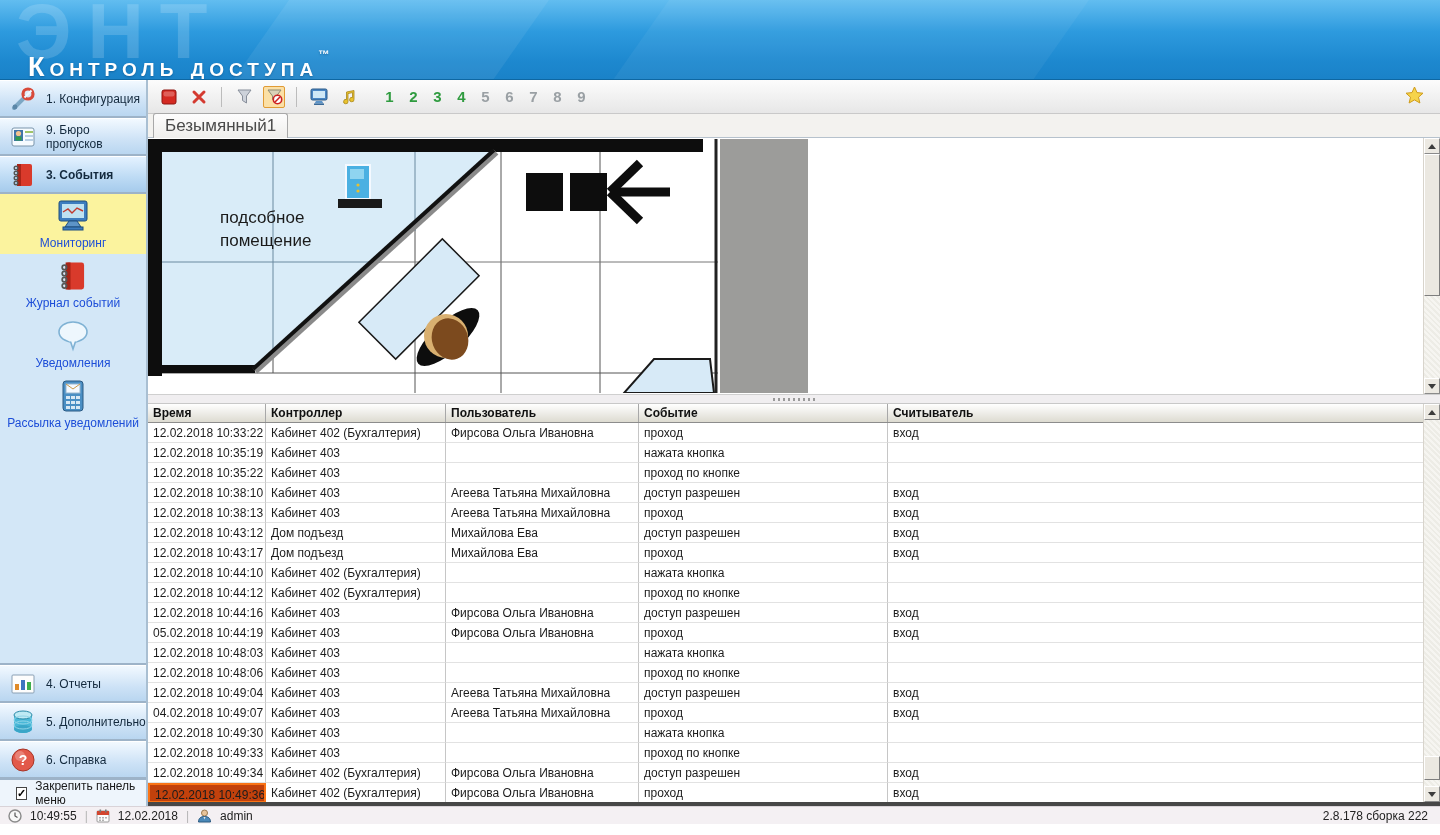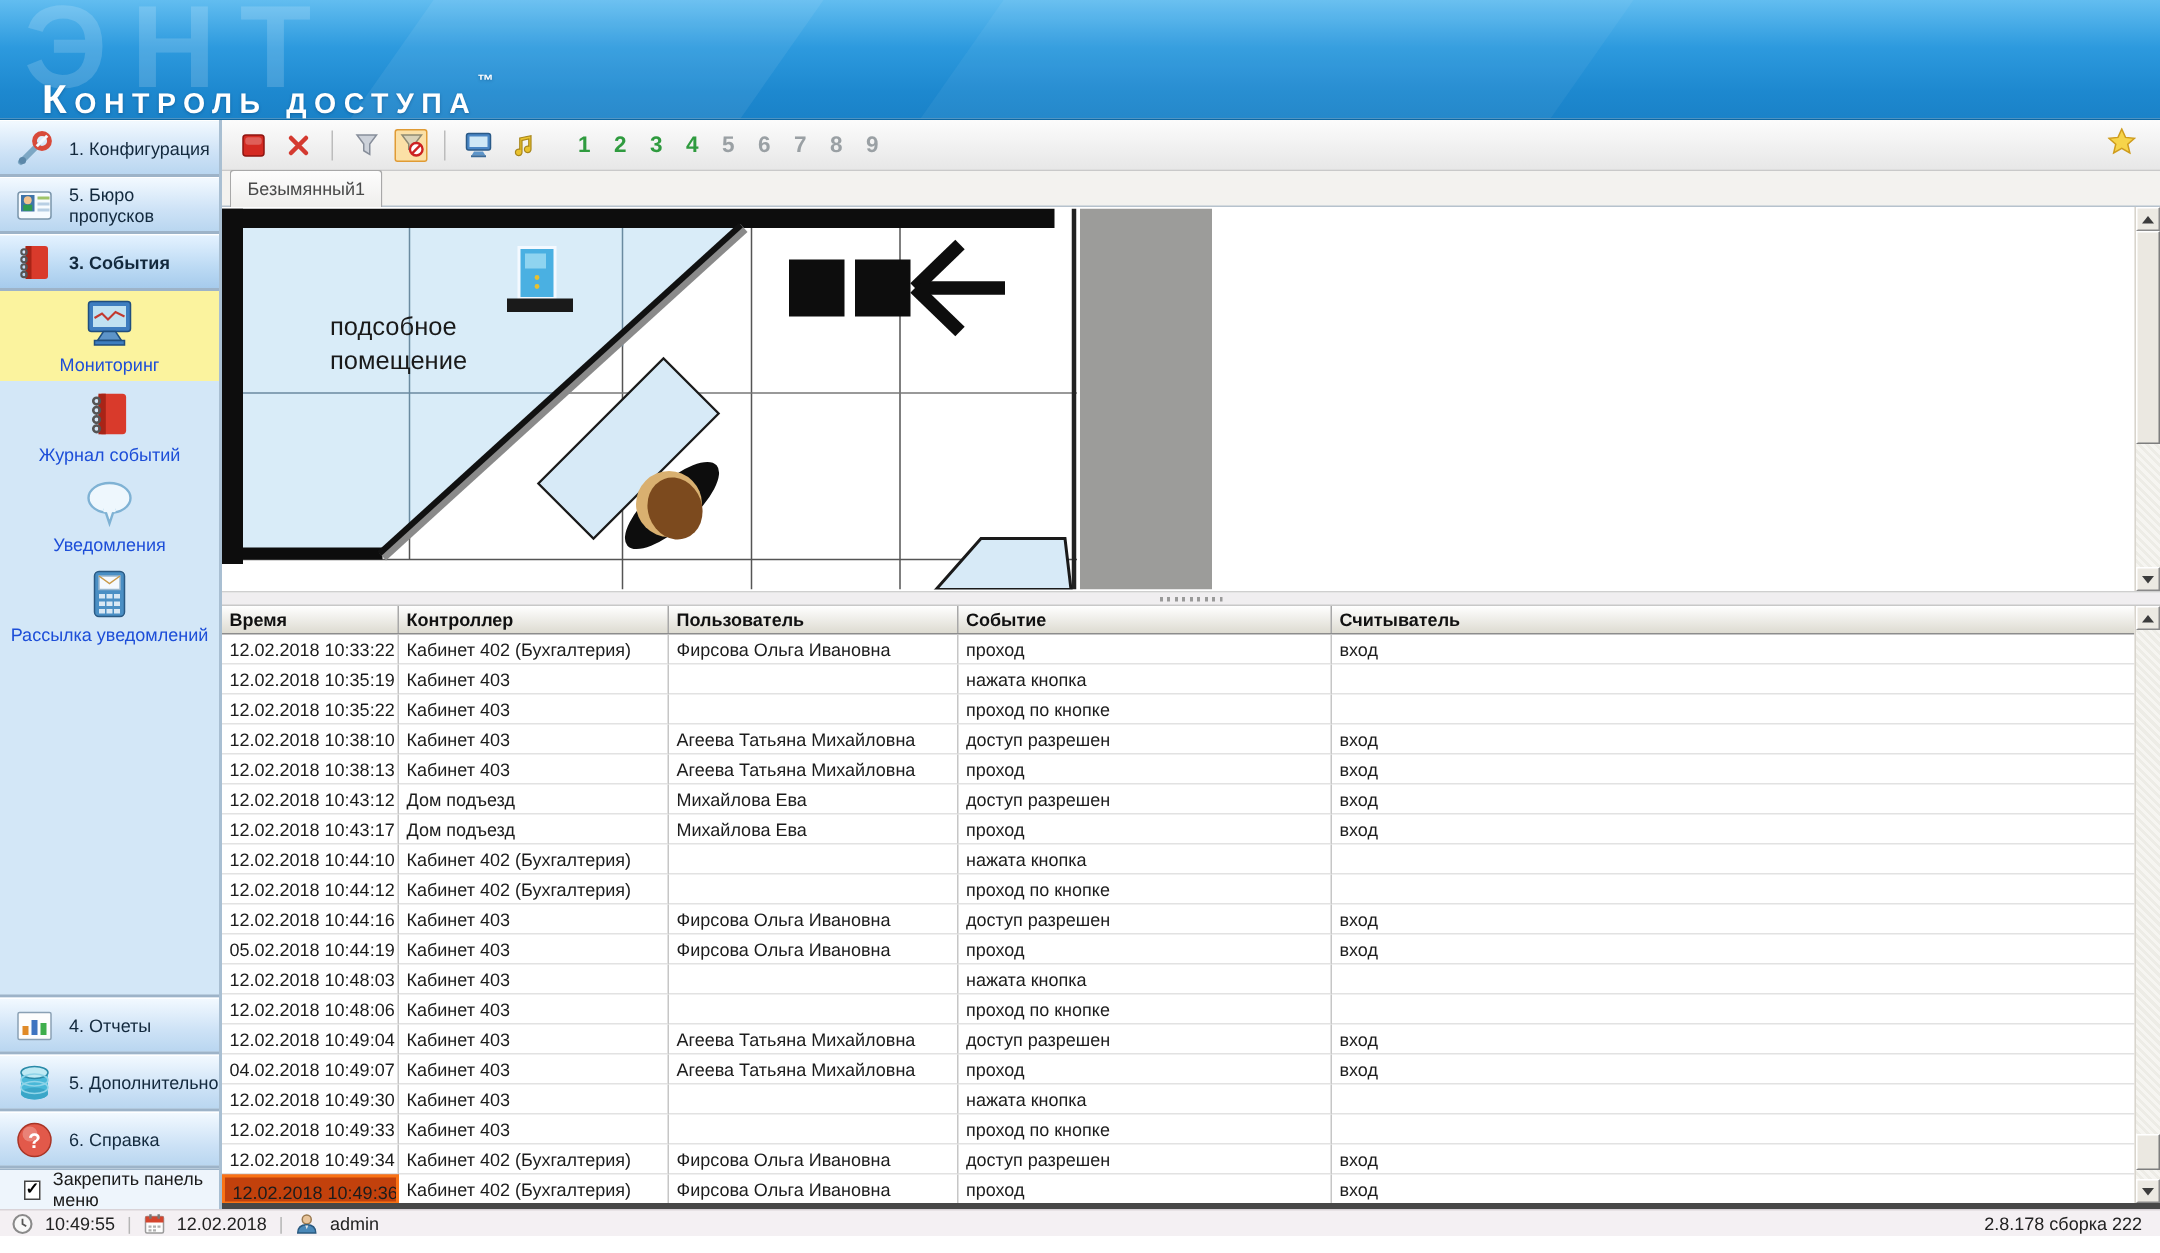--- a/index.html
+++ b/index.html
@@ -51,21 +51,21 @@
   .tb-btn.toggled { background:#fbe0a6; border:1px solid #e09b35; border-radius:2px; }
   .tb-sep { width:1px; height:20px; background:#bcbcbc; margin:0 3px; }
   .tb-nums { display:flex; gap:13px; margin-left:16px; }
   .tb-num { font-size:15px; font-weight:700; color:#9aA0a4; width:11px; text-align:center; cursor:pointer; }
   .tb-num.active { color:#2f9b3f; }
   .tb-star { margin-left:auto; margin-right:6px; cursor:pointer; }
 
   
   .tabbar { height:24px; background:#f3f2ef; border-bottom:1px solid #b6c2cd; display:flex;
     align-items:flex-end; padding-left:5px; }
-  .tab { height:22px; padding:12px 11px; display:flex; align-items:center; font-size:12px; color:#4a4a4a;
+  .tab { height:22px; padding:12px 11px; display:flex; align-items:center; font-size:17px; color:#4a4a4a;
     background:linear-gradient(180deg,#fdfdfd,#efeeec); border:1px solid #a8a8a8; border-bottom:none;
     border-radius:3px 3px 0 0; position:relative; top:1px; cursor:pointer; }
 
   
   .map-panel { height:257px; background:#fff; position:relative; border-bottom:1px solid #cfcfcf; }
   .floor-plan { position:absolute; left:0; top:1px; }
   .v-scroll { position:absolute; right:0; top:0; bottom:0; width:17px; background:#f3f2ed;
     border-left:1px solid #d8d4cc; display:flex; flex-direction:column; }
   .sb-btn { height:16px; background:#ece9e2; border:1px solid; border-color:#fff #8a8a8a #8a8a8a #fff;
     display:flex; align-items:center; justify-content:center; cursor:pointer; }
@@ -132,21 +132,21 @@
         <svg width="26" height="26" viewBox="0 0 26 26">
             <rect x="2" y="4" width="22" height="18" rx="2" fill="#f6fbff" stroke="#7a95ab"></rect>
             <rect x="4" y="6" width="9" height="11" fill="#3f74a8"></rect>
             <circle cx="8.5" cy="9.5" r="2.6" fill="#f2c38e"></circle>
             <rect x="5.5" y="12.5" width="6" height="4" fill="#2f9b4c"></rect>
             <rect x="15" y="7" width="8" height="2" fill="#9fc468"></rect>
             <rect x="15" y="11" width="8" height="2" fill="#b8cfe4"></rect>
             <rect x="15" y="15" width="8" height="2" fill="#b8cfe4"></rect>
           </svg>
       </span>
-      <span>5. Бюро пропусков</span>
+      <span>9. Бюро пропусков</span>
     </div>
     <div class="nav-item selected">
       <span class="nav-icon">
         <svg width="26" height="26" viewBox="0 0 26 26">
             <rect x="7" y="2" width="15" height="22" rx="2" fill="#d93a2b"></rect>
             <rect x="7" y="2" width="4" height="22" fill="#a82417"></rect>
             <circle cx="6" cy="6" r="1.8" fill="none" stroke="#555" stroke-width="1.4"></circle>
             <circle cx="6" cy="11" r="1.8" fill="none" stroke="#555" stroke-width="1.4"></circle>
             <circle cx="6" cy="16" r="1.8" fill="none" stroke="#555" stroke-width="1.4"></circle>
             <circle cx="6" cy="21" r="1.8" fill="none" stroke="#555" stroke-width="1.4"></circle>

